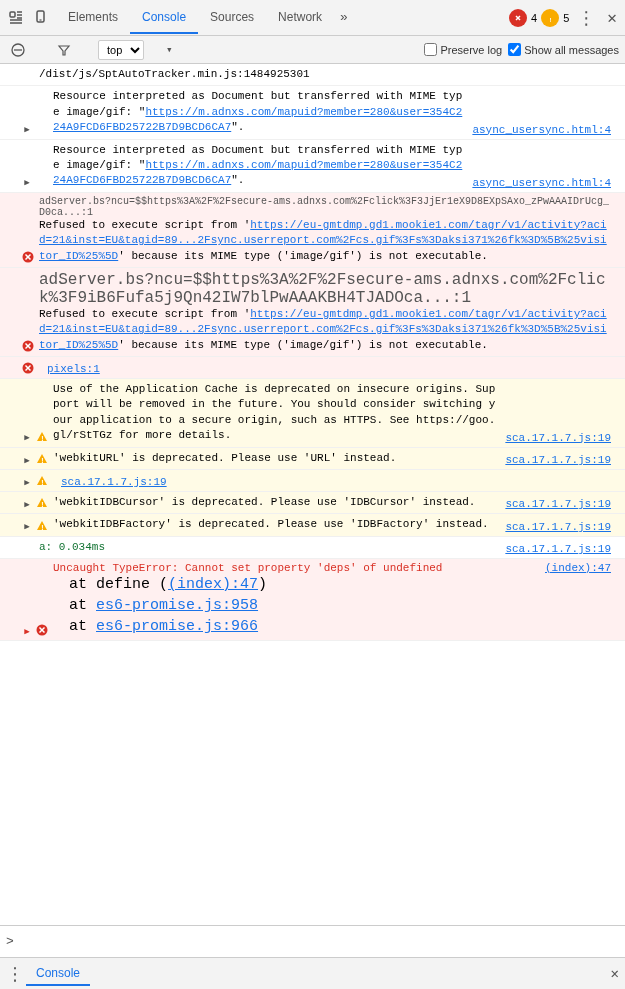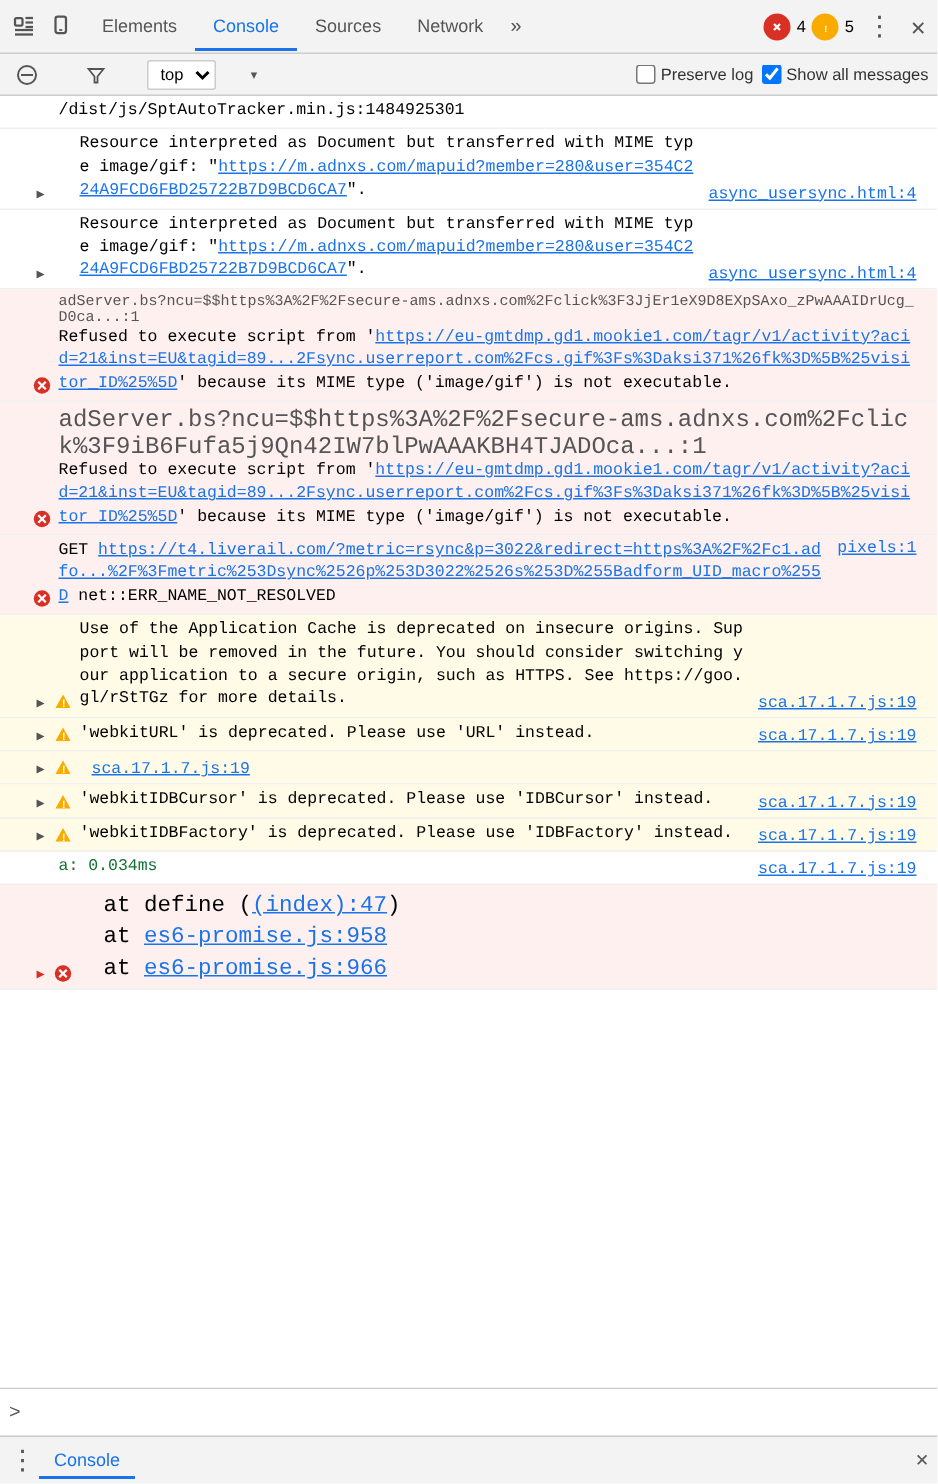--- a/index.html
+++ b/index.html
@@ -415,23 +415,20 @@
   <div class="log-entry error">
     <div class="log-icon icon-error">
       <svg width="12" height="12" viewBox="0 0 12 12">
           <circle cx="6" cy="6" r="5.5" fill="#d93025"></circle>
           <line x1="3.5" y1="3.5" x2="8.5" y2="8.5" stroke="white" stroke-width="1.5"></line>
           <line x1="8.5" y1="3.5" x2="3.5" y2="8.5" stroke="white" stroke-width="1.5"></line>
         </svg>
     </div>
     <div style="flex:1;">
       <div style="display:flex;justify-content:space-between;">
-        <div class="log-text error-text" style="flex:1;">
-          GET <span class="clickable-link">https://t4.liverail.com/?metric=rsync&amp;p=3022&amp;redirect=https%3A%2F%2Fc1.adfo...%2F%3Fmetric%253Dsync%2526p%253D3022%2526s%253D%255Badform_UID_macro%255D</span> net::ERR_NAME_NOT_RESOLVED
-        </div>
         <span class="log-source">pixels:1</span>
       </div>
     </div>
   </div>
 
   <div class="log-entry warning">
     <div class="expand-arrow">▶</div>
     <div class="log-icon icon-warning">
       <svg width="12" height="12" viewBox="0 0 12 12">
           <polygon points="6,1 11,10 1,10" fill="#f9ab00"></polygon>
@@ -508,20 +505,24 @@
   <div class="log-entry error">
     <div class="expand-arrow" style="color:#d93025;">▶</div>
     <div class="log-icon icon-error">
       <svg width="12" height="12" viewBox="0 0 12 12">
           <circle cx="6" cy="6" r="5.5" fill="#d93025"></circle>
           <line x1="3.5" y1="3.5" x2="8.5" y2="8.5" stroke="white" stroke-width="1.5"></line>
           <line x1="8.5" y1="3.5" x2="3.5" y2="8.5" stroke="white" stroke-width="1.5"></line>
         </svg>
     </div>
     <div style="flex:1;">
+      <div style="display:flex;justify-content:space-between;">
+        <span class="error-text" style="color:#d93025;">Uncaught TypeError: Cannot set property 'deps' of undefined</span>
+        <span class="log-source">(index):47</span>
+      </div>
       <div class="sub-indent">
         <div>at define (<span class="clickable-link">(index):47</span>)</div>
         <div>at <span class="clickable-link">es6-promise.js:958</span></div>
         <div>at <span class="clickable-link">es6-promise.js:966</span></div>
       </div>
     </div>
   </div>
 
 </div>
 

